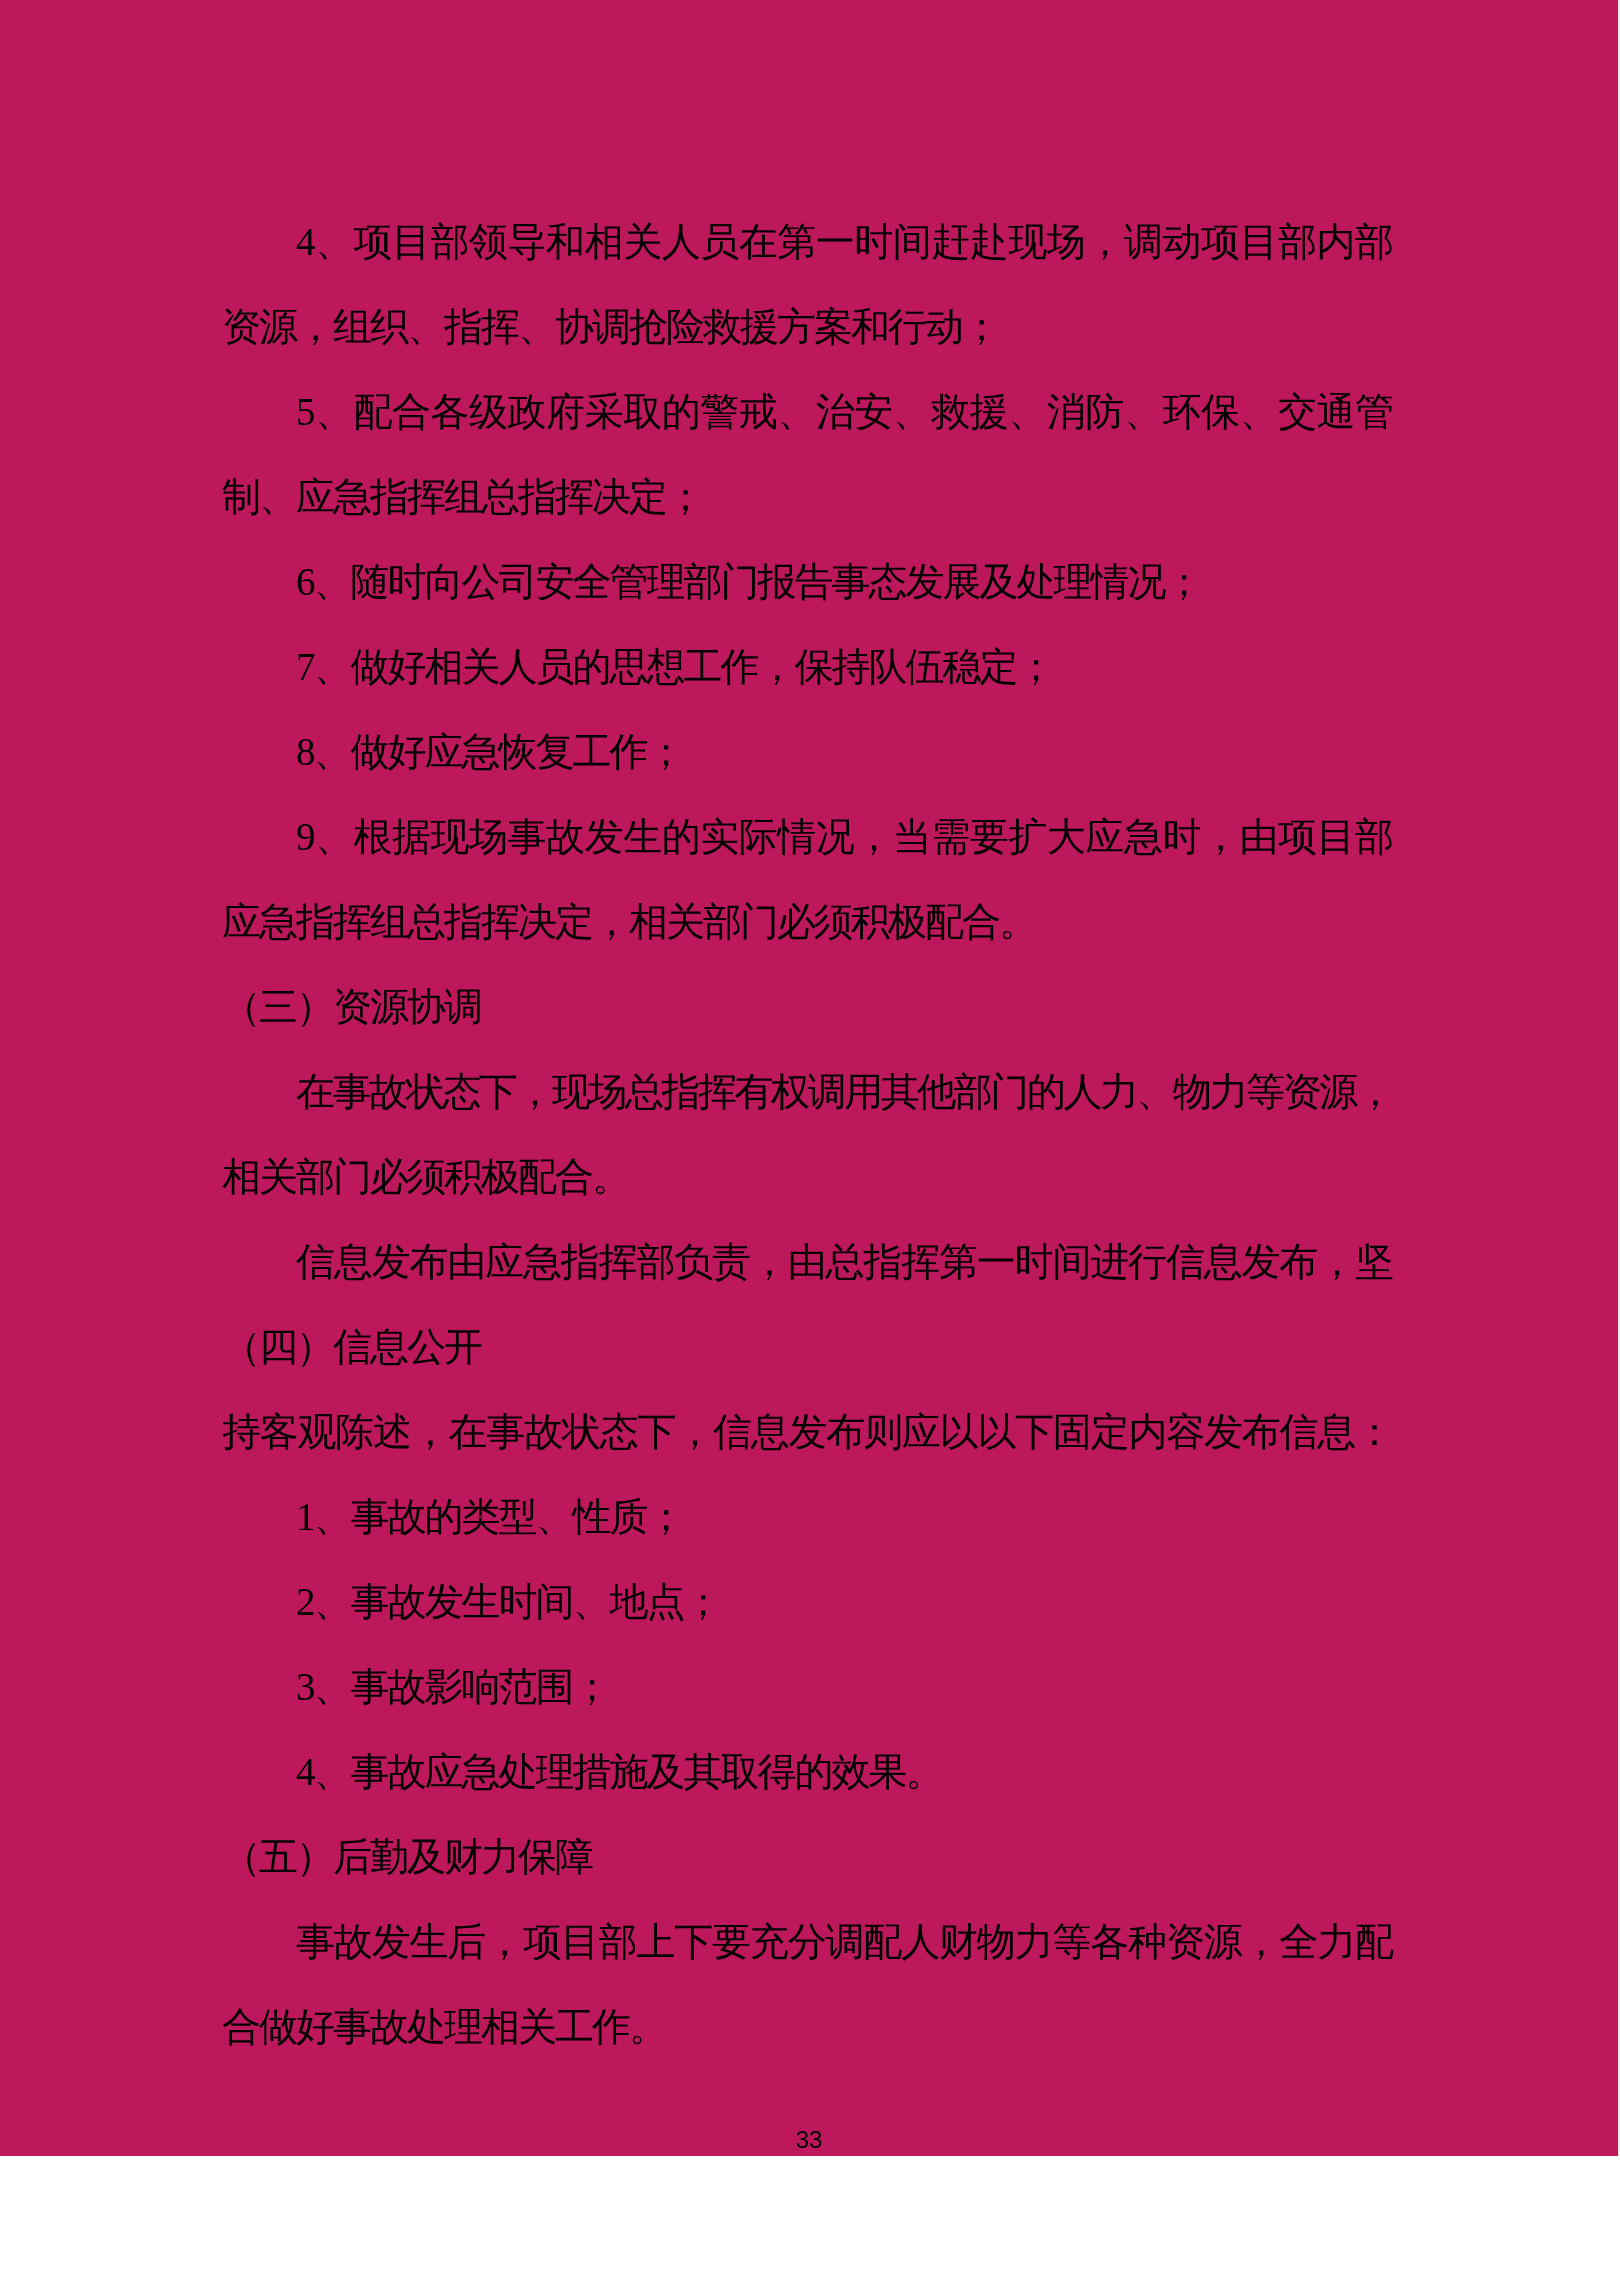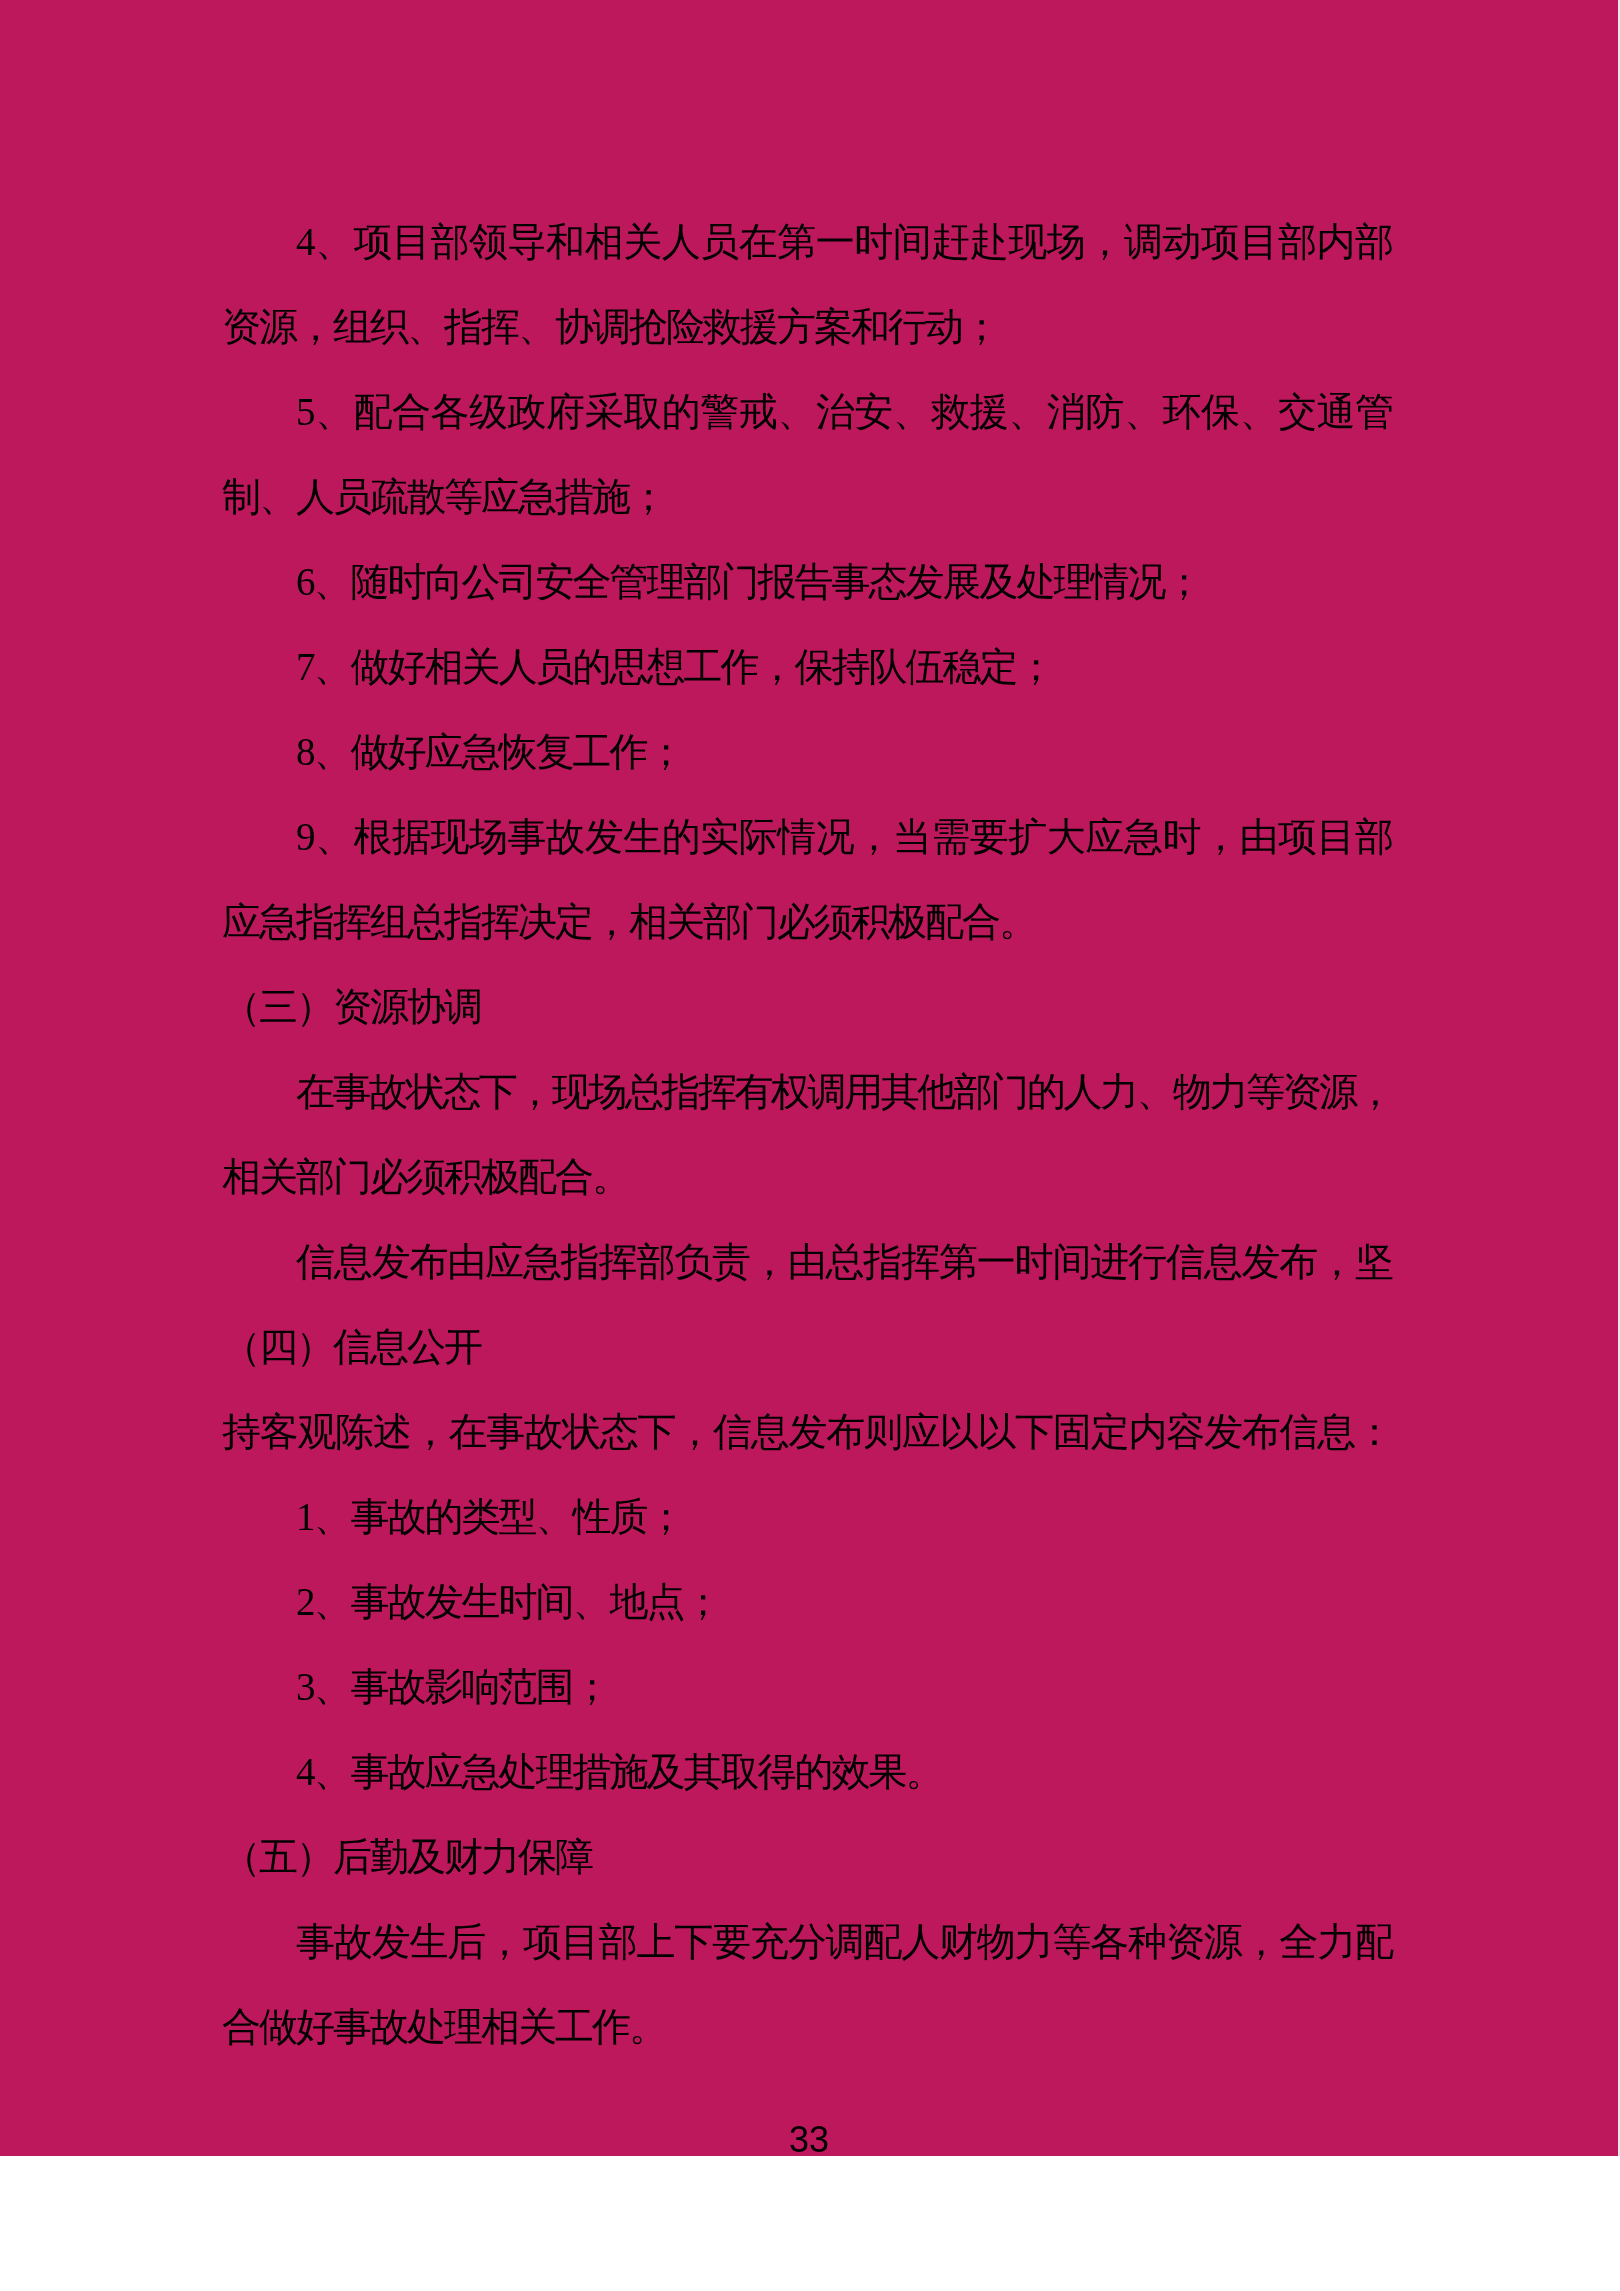--- a/index.html
+++ b/index.html
@@ -53,33 +53,33 @@
   }
   .pagenum {
     position: absolute;
     top: 2120px;
     left: 0;
     width: 100%;
     height: 39px;
     line-height: 39px;
     text-align: center;
     font-family: "Liberation Sans", "DejaVu Sans", sans-serif;
-    font-size: 36px;
+    font-size: 24px;
     color: #000000;
   }
 </style>
 </head>
 <body>
 
 <div class="page">
   <div class="textblock">
       <div class="line indent justify">4、项目部领导和相关人员在第一时间赶赴现场，调动项目部内部</div>
       <div class="line">资源，组织、指挥、协调抢险救援方案和行动；</div>
       <div class="line indent justify">5、配合各级政府采取的警戒、治安、救援、消防、环保、交通管</div>
-      <div class="line">制、人员疏散等应急措施；</div>
+      <div class="line">制、应急指挥组总指挥决定；</div>
       <div class="line indent">6、随时向公司安全管理部门报告事态发展及处理情况；</div>
       <div class="line indent">7、做好相关人员的思想工作，保持队伍稳定；</div>
       <div class="line indent">8、做好应急恢复工作；</div>
       <div class="line indent justify">9、根据现场事故发生的实际情况，当需要扩大应急时，由项目部</div>
       <div class="line">应急指挥组总指挥决定，相关部门必须积极配合。</div>
       <div class="line">（三）资源协调</div>
       <div class="line indent justify compressed">在事故状态下，现场总指挥有权调用其他部门的人力、物力等资源，</div>
       <div class="line">相关部门必须积极配合。</div>
       <div class="line indent justify">信息发布由应急指挥部负责，由总指挥第一时间进行信息发布，坚</div>
       <div class="line">（四）信息公开</div>

